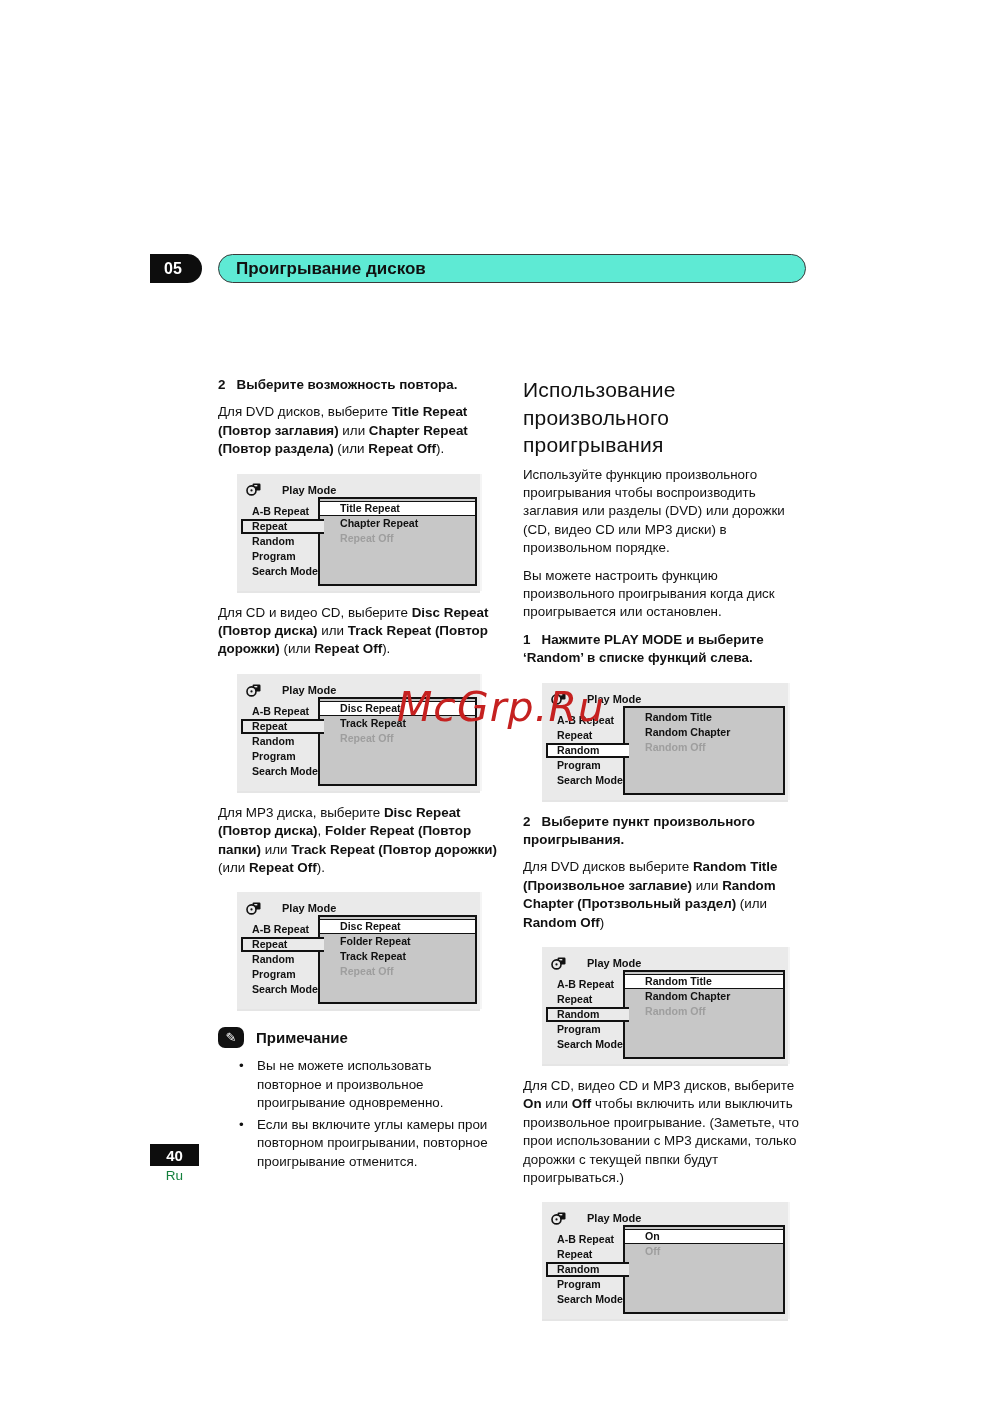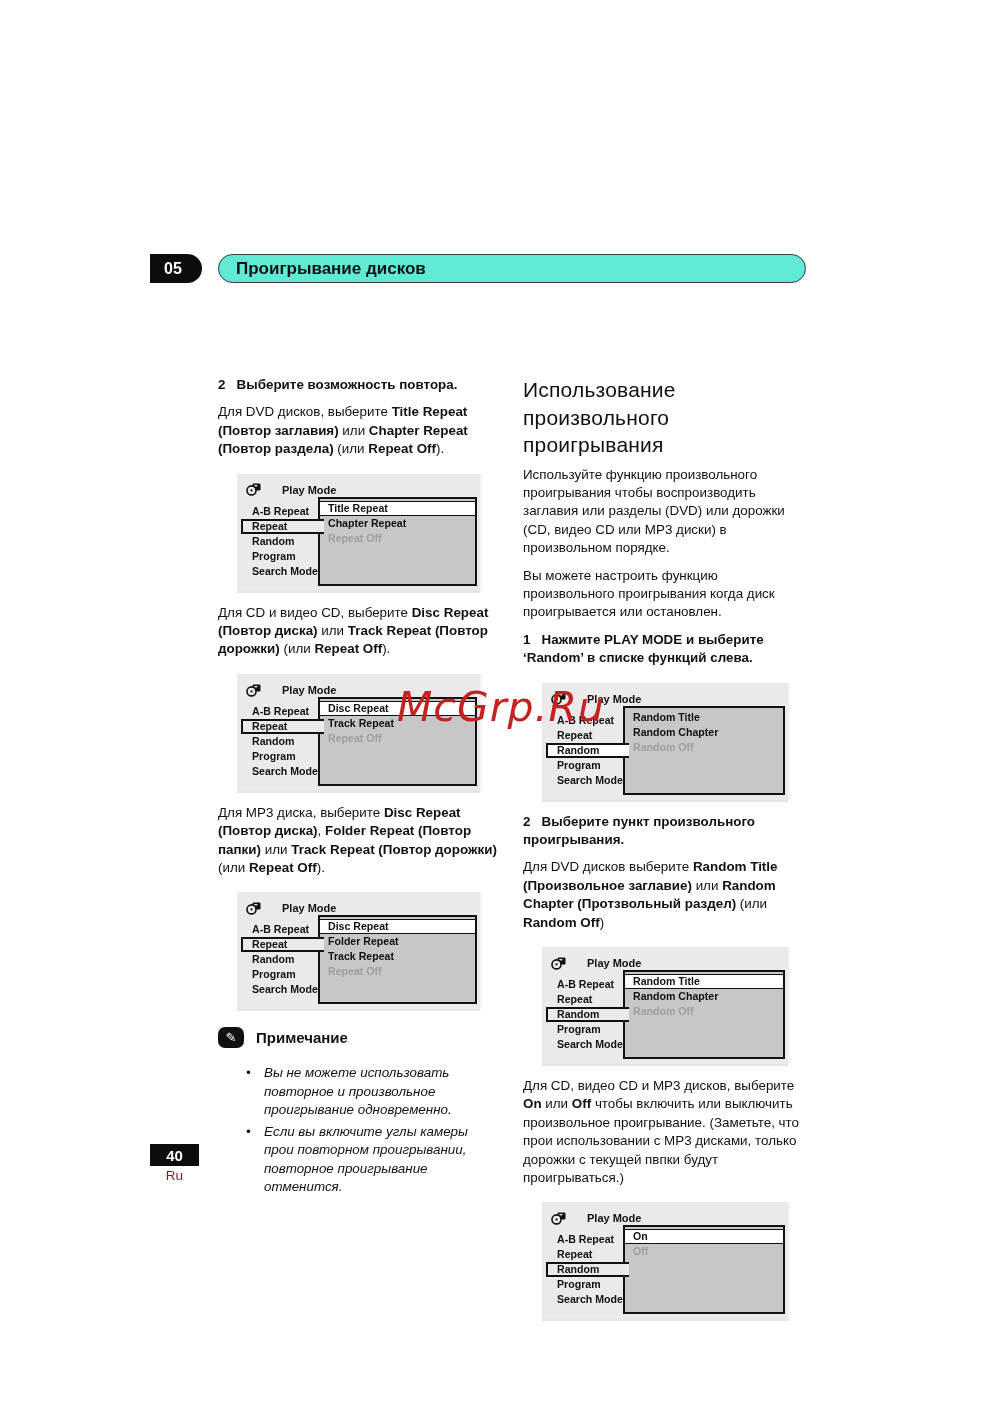--- a/index.html
+++ b/index.html
@@ -50,51 +50,51 @@
   }
   .mb-item.selected {
     background:var(--selbg,#eaeaea); border-color:#111; position:relative; z-index:3;
     margin-right:-4px;
   }
   .mb-panel {
     position:absolute; top:23px; left:81px; right:3px; bottom:5px;
     background:#c7c7c7; border:2px solid #111; z-index:2; overflow:hidden;
   }
   .panel-item {
-    font-size:10.6px; font-weight:bold; line-height:15px; padding-left:8px; color:#111;
+    font-size:10.6px; font-weight:bold; line-height:15px; padding-left:20px; color:#111;
     white-space:nowrap;
   }
   .panel-item:first-child { margin-top:2px; }
   .panel-item.highlight { background:#fff; border-top:1px solid #111; border-bottom:1px solid #111; line-height:13px; }
   .panel-item.disabled { color:#9e9e9e; }
   
   .note-section { margin-top:18px; }
   .note-header { display:flex; align-items:center; gap:12px; margin:0 0 9px 0; }
   .note-icon {
     width:26px; height:21px; background:#111; color:#fff; border-radius:7px;
     display:flex; align-items:center; justify-content:center; font-size:13px;
   }
   .note-title { font-weight:bold; font-size:15px; }
-  ul.note-list { list-style:none; margin:16px; padding:0 0 0 10px;font-style:italic; }
+  ul.note-list { list-style:none; margin:9px; padding:0 0 0 10px; }
   ul.note-list li { position:relative; padding-left:20px; margin-bottom:3px; }
   ul.note-list li::before { content:"\2022"; position:absolute; left:2px; top:0; }
   
   .watermark {
     position:absolute; left:397px; top:683px; z-index:6;
     font-family:"DejaVu Sans", sans-serif; font-style:italic; font-weight:normal;
     font-size:41px; letter-spacing:1px; color:#c52120;
   }
   
   .page-number-box {
     position:absolute; left:150px; top:1144px; width:49px; height:22px; background:#0d0d0d;
     color:#fff; font-weight:bold; font-size:15px; display:flex; align-items:center; justify-content:center;
   }
   .page-lang {
     position:absolute; left:150px; top:1168px; width:49px; text-align:center;
-    color:#7f1d1d; font-size:13.5px;
+    color:#15803d; font-size:13.5px;
   }
 </style>
 </head>
 <body>
 
 <div class="chapter-badge">05</div>
 <div class="chapter-title-bar">
   <span>Проигрывание дисков</span>
 </div>
 

